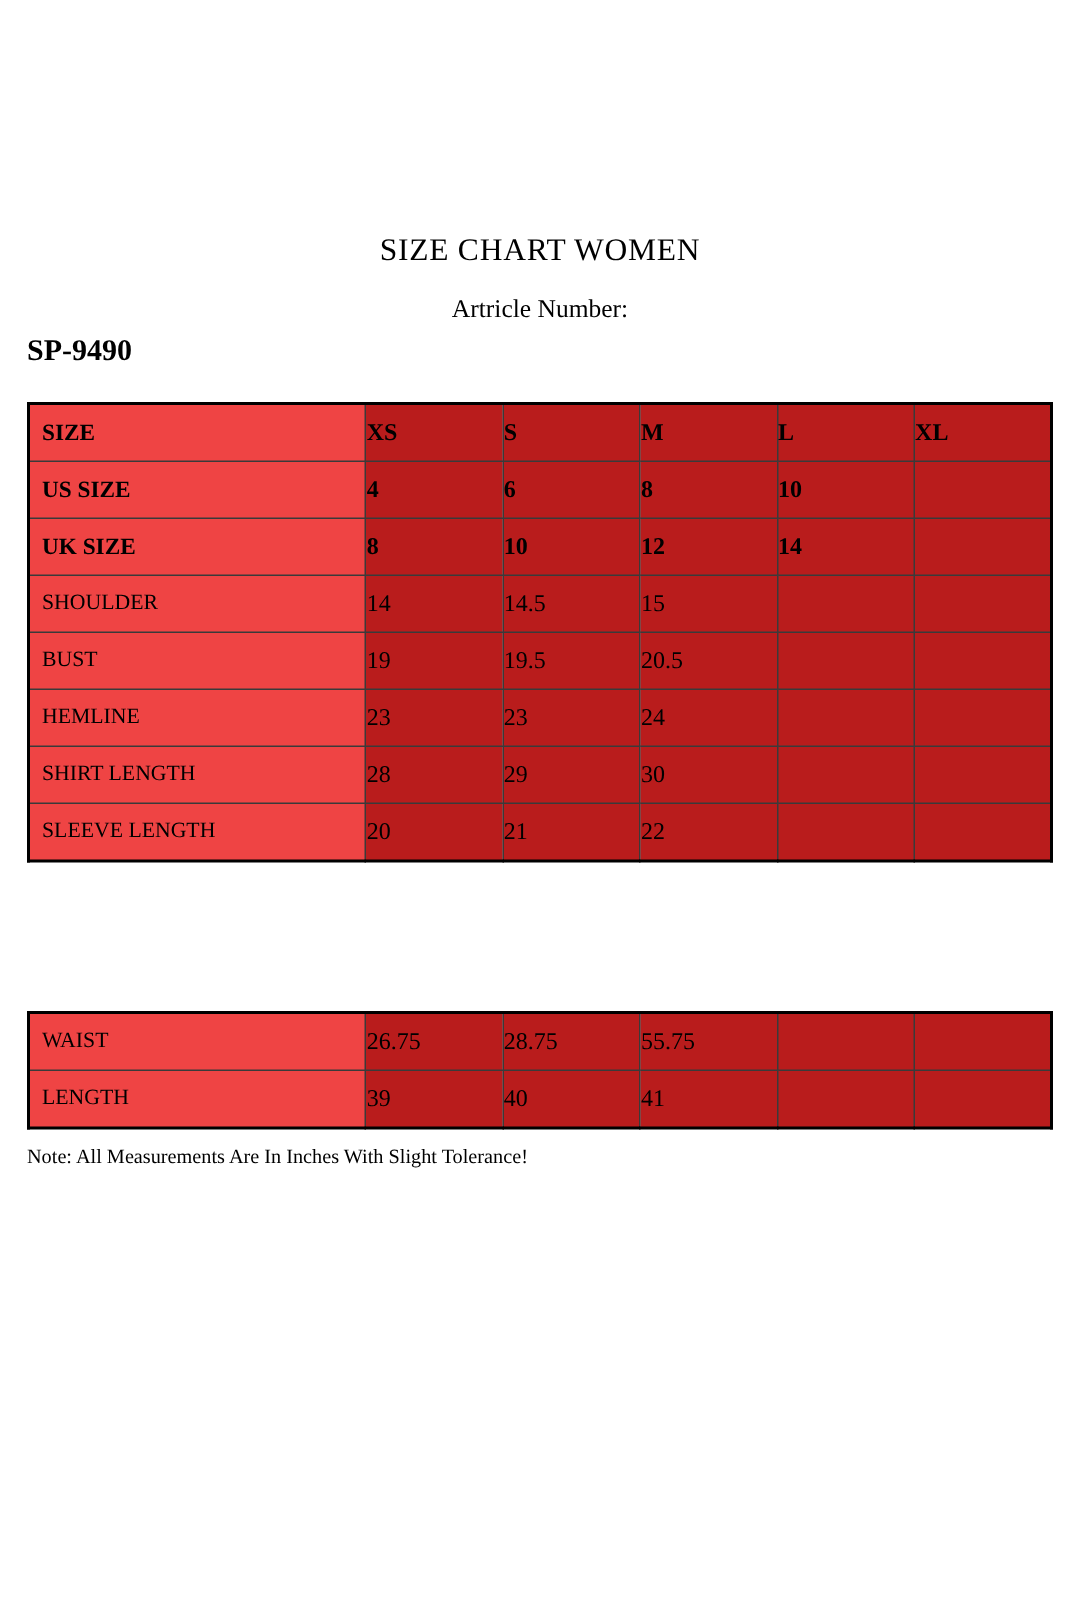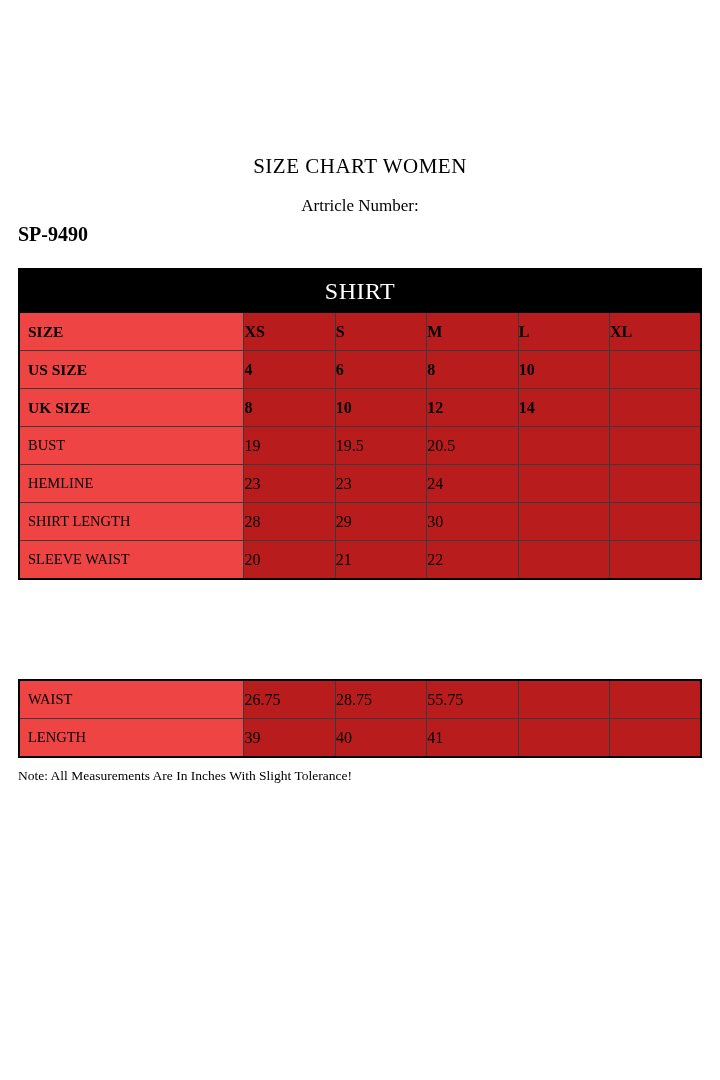--- a/index.html
+++ b/index.html
@@ -113,23 +113,20 @@
       <colgroup>
         <col class="lbl">
           <col class="sz">
           <col class="sz">
           <col class="sz">
           <col class="sz">
           <col class="sz">
       </colgroup>
       <tbody>
         <tr>
-          <td class="section-head" colspan="6">SHIRT</td>
-        </tr>
-        <tr>
           <td class="rowlabel bold">SIZE</td>
           <td class="cell bold">XS</td>
           <td class="cell bold">S</td>
           <td class="cell bold">M</td>
           <td class="cell bold">L</td>
           <td class="cell bold">XL</td>
         </tr>
 
         <tr>
           <td class="rowlabel bold">US SIZE</td>
@@ -141,20 +138,28 @@
         </tr>
         <tr>
           <td class="rowlabel bold">UK SIZE</td>
           <td class="cell bold">8</td>
           <td class="cell bold">10</td>
           <td class="cell bold">12</td>
           <td class="cell bold">14</td>
           <td class="cell bold"></td>
         </tr>
         <tr>
+          <td class="rowlabel">SHOULDER</td>
+          <td class="cell">14</td>
+          <td class="cell">14.5</td>
+          <td class="cell">15</td>
+          <td class="cell"></td>
+          <td class="cell"></td>
+        </tr>
+        <tr>
           <td class="rowlabel">BUST</td>
           <td class="cell">19</td>
           <td class="cell">19.5</td>
           <td class="cell">20.5</td>
           <td class="cell"></td>
           <td class="cell"></td>
         </tr>
         <tr>
           <td class="rowlabel">HEMLINE</td>
           <td class="cell">23</td>
@@ -165,21 +170,21 @@
         </tr>
         <tr>
           <td class="rowlabel">SHIRT LENGTH</td>
           <td class="cell">28</td>
           <td class="cell">29</td>
           <td class="cell">30</td>
           <td class="cell"></td>
           <td class="cell"></td>
         </tr>
         <tr>
-          <td class="rowlabel">SLEEVE WAIST</td>
+          <td class="rowlabel">SLEEVE LENGTH</td>
           <td class="cell">20</td>
           <td class="cell">21</td>
           <td class="cell">22</td>
           <td class="cell"></td>
           <td class="cell"></td>
         </tr>
       </tbody>
     </table>
   </div>
 

